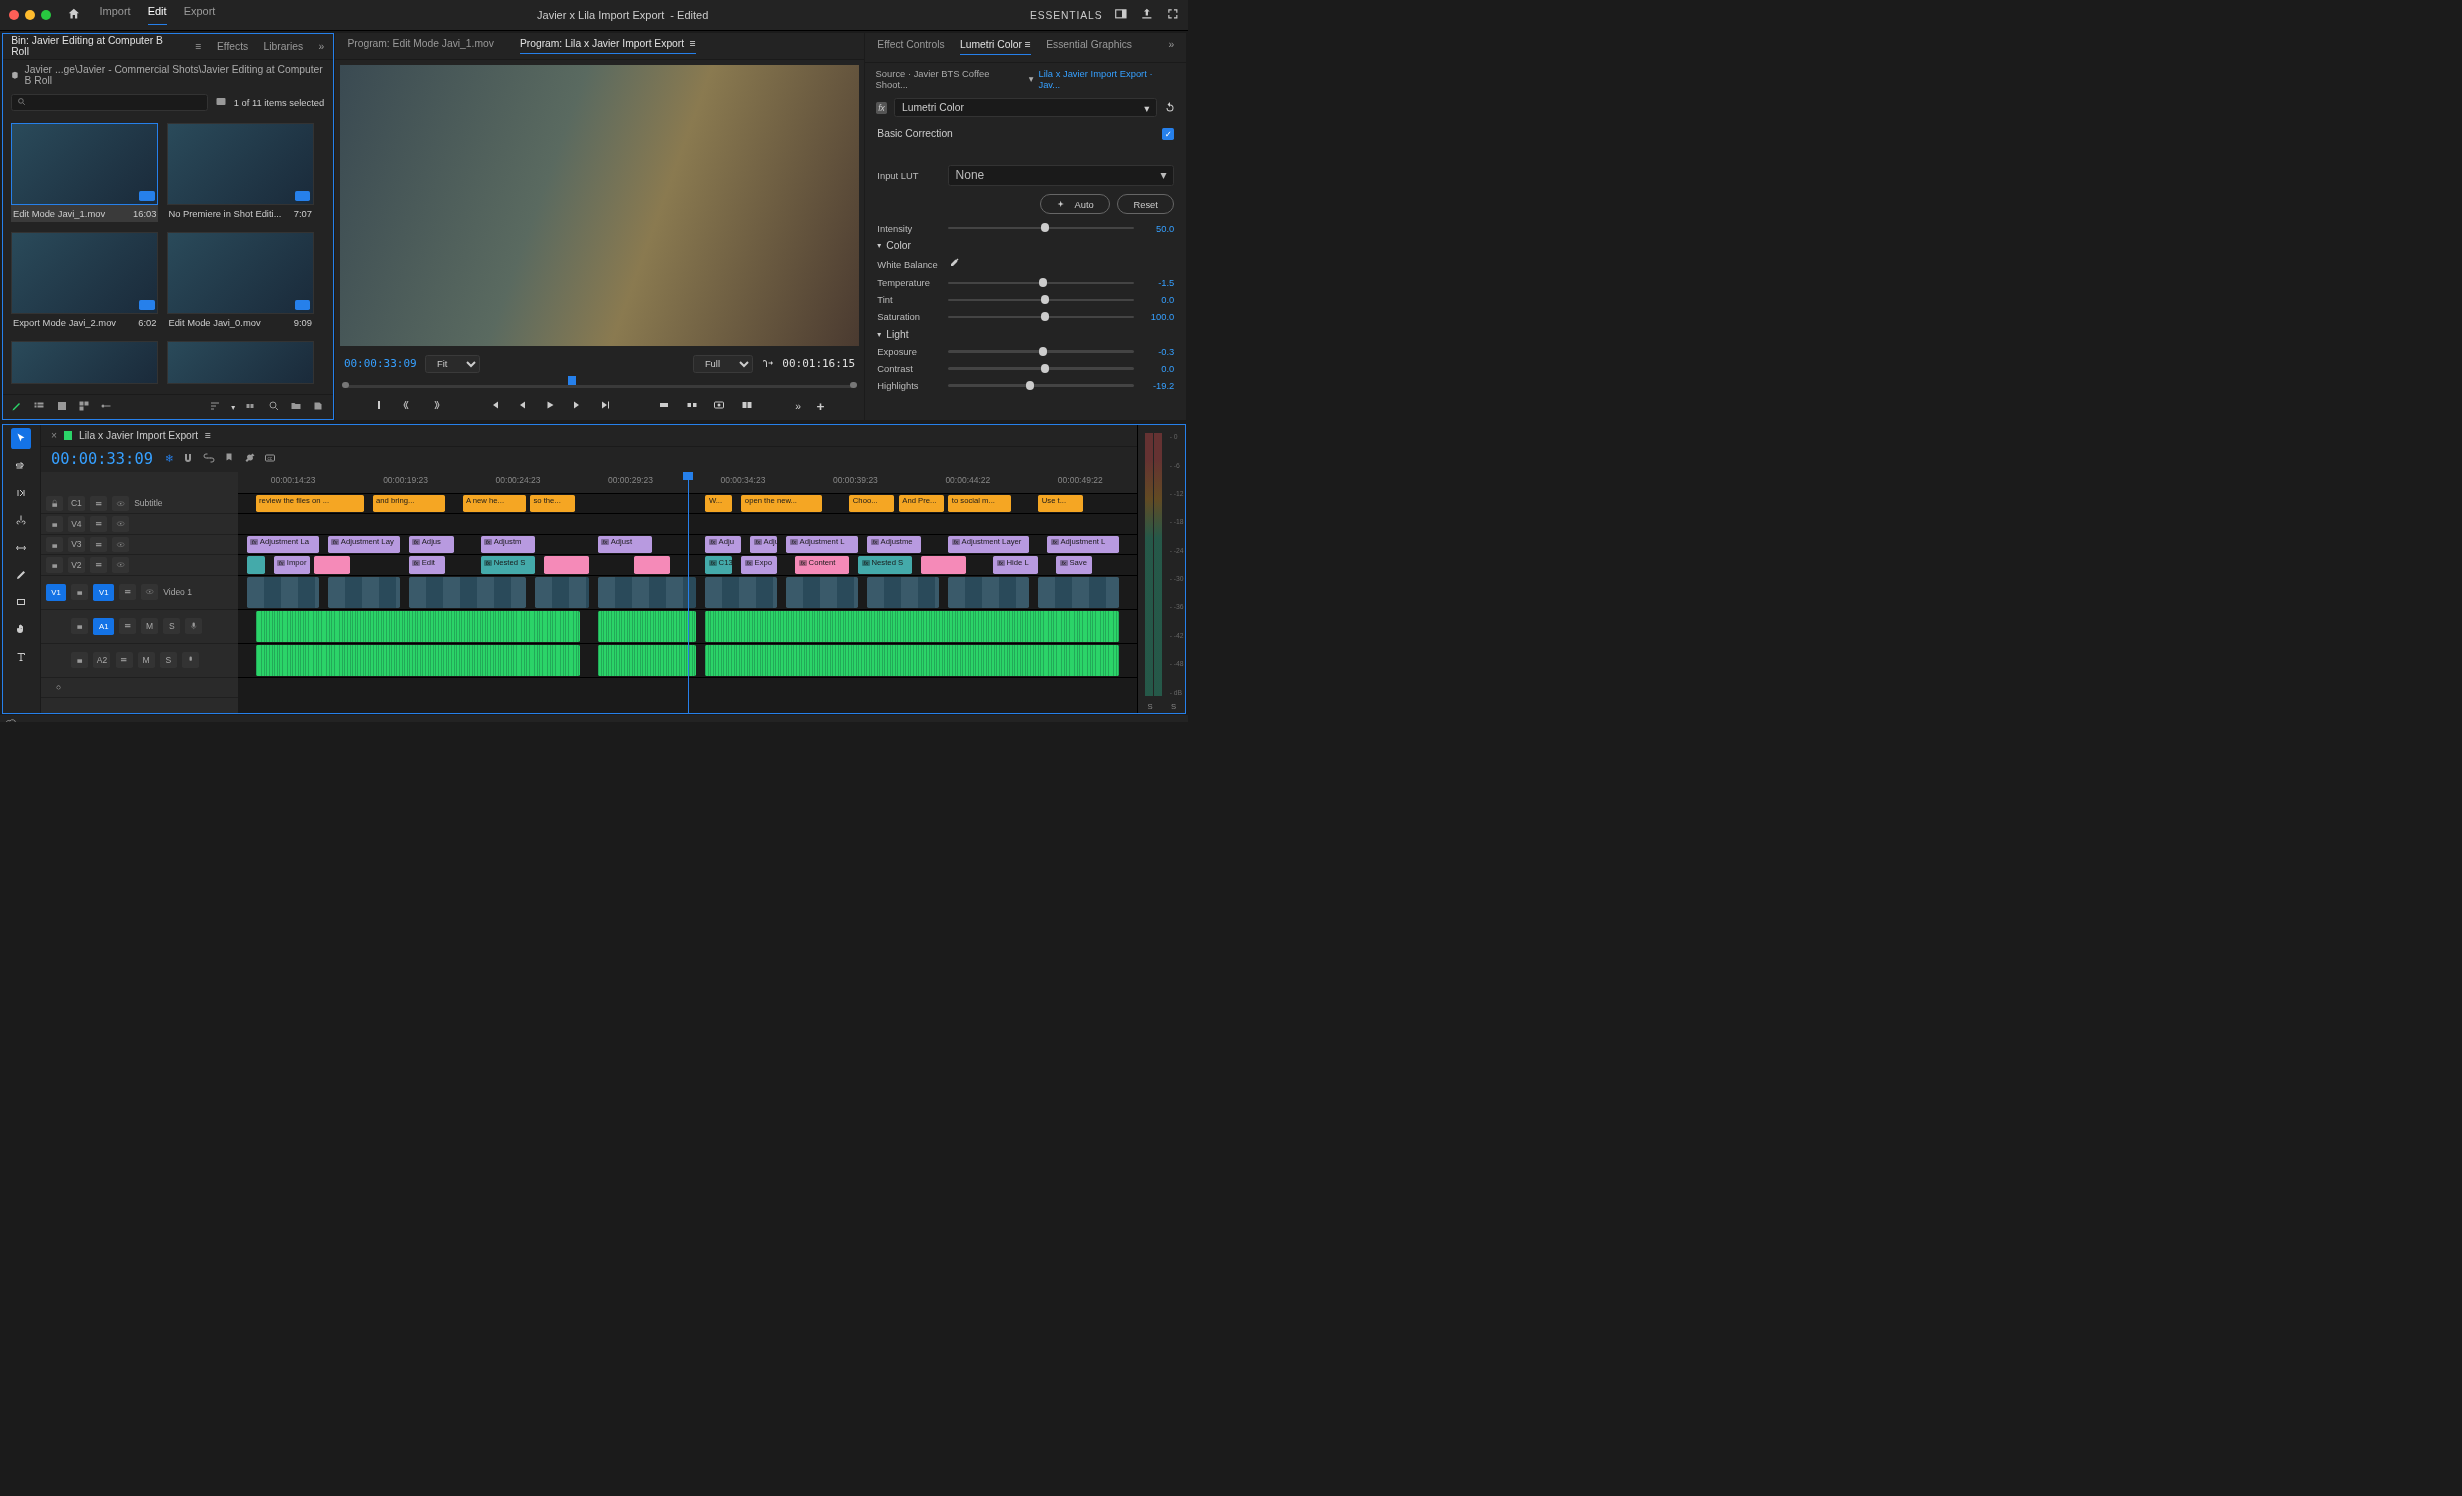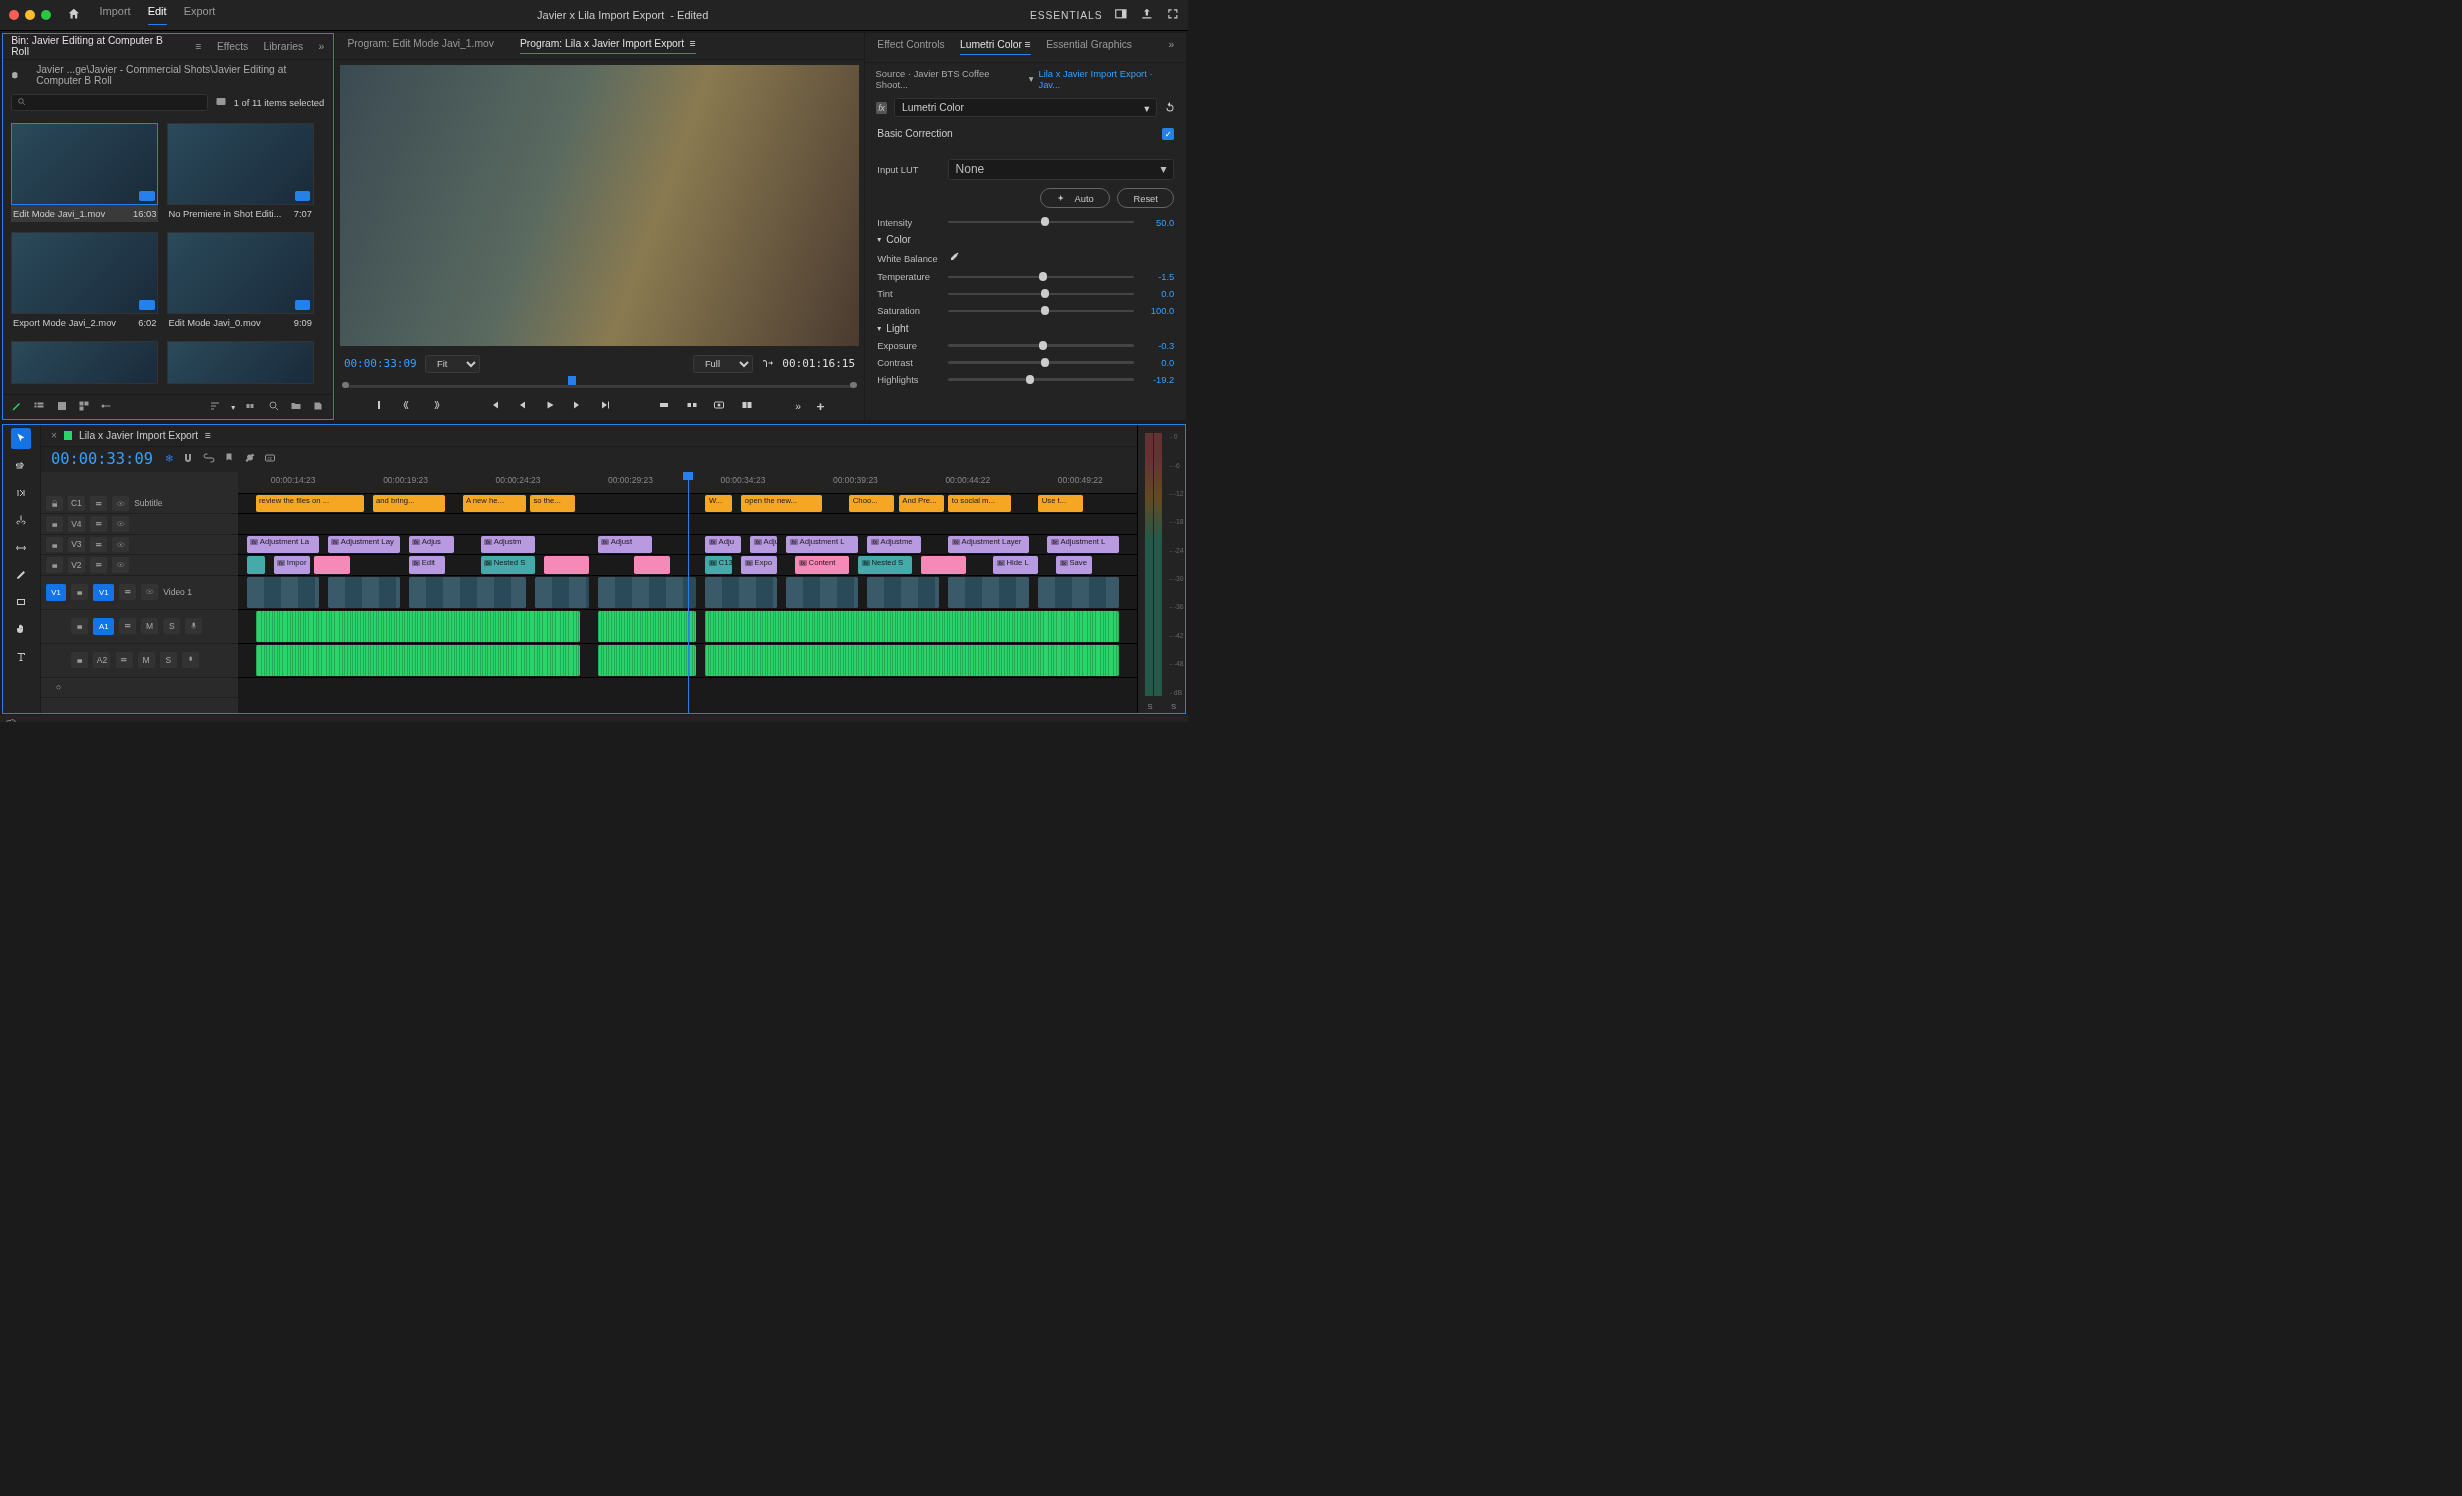--- a/index.html
+++ b/index.html
@@ -15,21 +15,21 @@
 .doc-title { flex:1; text-align:center; color:#ccc; font-size:11px; }
 .right-bar { display:flex; align-items:center; gap:12px; color:#ccc; }
 .right-bar svg { width:13.7px; height:13.7px; fill:#ccc; }
 .workspace-label { font-size:10.3px; letter-spacing:0.9px; }
 
 .main { display:flex; height:391px; }
 .project-panel { width:332px; background:#232323; border:0.9px solid #2680eb; margin:1.7px; display:flex; flex-direction:column; }
 .panel-tabs { display:flex; align-items:center; height:26px; padding:0 8.5px; gap:15.4px; font-size:10.3px; color:#999; border-bottom:0.9px solid #1a1a1a; }
 .panel-tabs .tab.active { color:#e0e0e0; }
 .panel-tabs .exp { margin-left:auto; }
-.breadcrumb { padding:4.3px 8.5px; color:#aaa; font-size:10.3px; display:flex; align-items:center; gap:16px; }
+.breadcrumb { padding:4.3px 8.5px; color:#aaa; font-size:10.3px; display:flex; align-items:center; gap:4px; }
 .search-row { display:flex; align-items:center; padding:3.4px 8.5px; gap:6.8px; }
 .search-input { flex:1; background:#1a1a1a; border:0.9px solid #333; border-radius:2.6px; height:17px; padding:0 5.1px; color:#ccc; display:flex; align-items:center; }
 .sel-count { color:#ccc; font-size:9.4px; }
 .thumbs { display:flex; flex-wrap:wrap; gap:8.5px; padding:8.5px; overflow:hidden; flex:1; }
 .thumb { width:147px; }
 .thumb-img { width:147px; height:82px; background:linear-gradient(135deg,#2a4a5a,#1a2a3a); border:0.9px solid #333; position:relative; }
 .thumb.sel .thumb-img { border:1.7px solid #2680eb; }
 .thumb-badge { position:absolute; bottom:2.6px; right:2.6px; width:15.4px; height:10.3px; background:#2680eb; border-radius:1.7px; }
 .thumb-meta { display:flex; justify-content:space-between; padding:3.4px 1.7px; font-size:9.4px; color:#ccc; }
 .thumb.sel .thumb-meta { background:#3a3a3a; }
@@ -56,21 +56,21 @@
 
 .lumetri-panel { width:321px; background:#232323; margin:1.7px; display:flex; flex-direction:column; overflow:hidden; }
 .lum-tabs { display:flex; gap:15.4px; padding:6.8px 12px; font-size:10.3px; color:#999; border-bottom:0.9px solid #1a1a1a; }
 .lum-tabs .lt.active { color:#e0e0e0; border-bottom:1.7px solid #2680eb; padding-bottom:3.4px; }
 .lum-src { padding:5.1px 10.3px; font-size:9.4px; color:#aaa; display:flex; align-items:center; }
 .lum-src .seq { color:#36a0ff; margin-left:auto; }
 .lum-eff { display:flex; align-items:center; padding:3.4px 10.3px; gap:6.8px; }
 .lum-eff .fx { font-style:italic; font-size:8.5px; background:#555; padding:0.9px 2.6px; border-radius:1.7px; }
 .lum-eff .eff-sel { flex:1; background:#1a1a1a; border:0.9px solid #333; padding:2.6px 6.8px; border-radius:2.6px; font-size:10.3px; }
 .lum-section { padding:6.8px 12px; }
-.lum-head { display:flex; align-items:center; justify-content:space-between; font-size:10.3px; color:#ccc; margin-bottom:19px; }
+.lum-head { display:flex; align-items:center; justify-content:space-between; font-size:10.3px; color:#ccc; margin-bottom:25px; }
 .chk { width:12px; height:12px; background:#2680eb; border-radius:1.7px; display:flex; align-items:center; justify-content:center; color:#fff; font-size:8.5px; }
 .lum-row { display:flex; align-items:center; gap:8.5px; margin:6px 0; font-size:9.4px; color:#bbb; }
 .lum-row label { width:62px; flex-shrink:0; }
 .lum-row .sld { flex:1; height:2.6px; background:#444; position:relative; border-radius:1.7px; }
 .lum-row .sld .knob { position:absolute; width:8.5px; height:8.5px; background:#ccc; border-radius:50%; top:-3.4px; }
 .lum-row .val { width:32px; text-align:right; color:#36a0ff; font-size:9.4px; }
 .lum-btns { display:flex; justify-content:flex-end; gap:6.8px; margin:8.5px 0; }
 .lum-btn { background:transparent; border:0.9px solid #666; color:#ccc; padding:3.4px 15.4px; border-radius:10.3px; font-size:9.4px; display:flex; align-items:center; gap:9px; }
 .lum-none { flex:1; background:#1a1a1a; border:0.9px solid #333; padding:2.6px 6.8px; border-radius:2.6px; font-size:12px; }
 .lum-sub { display:flex; align-items:center; gap:5.1px; margin:6.8px 0 3.4px; color:#ccc; font-size:10.3px; }

